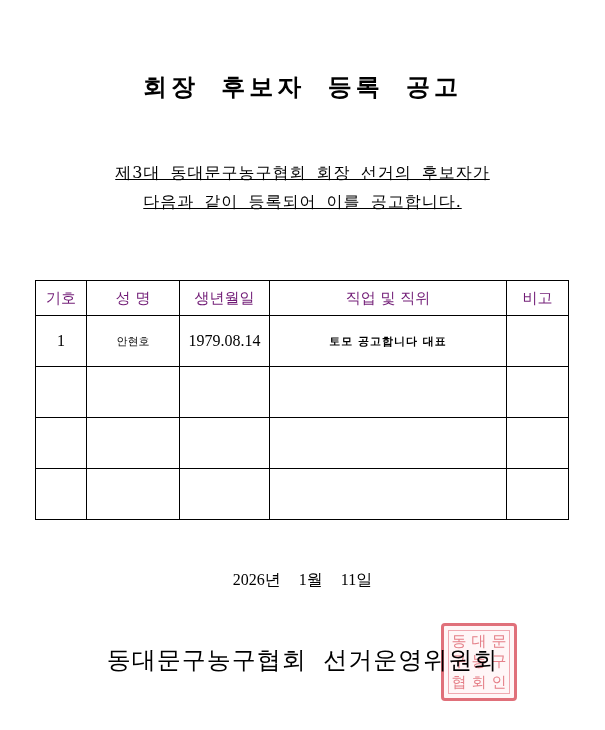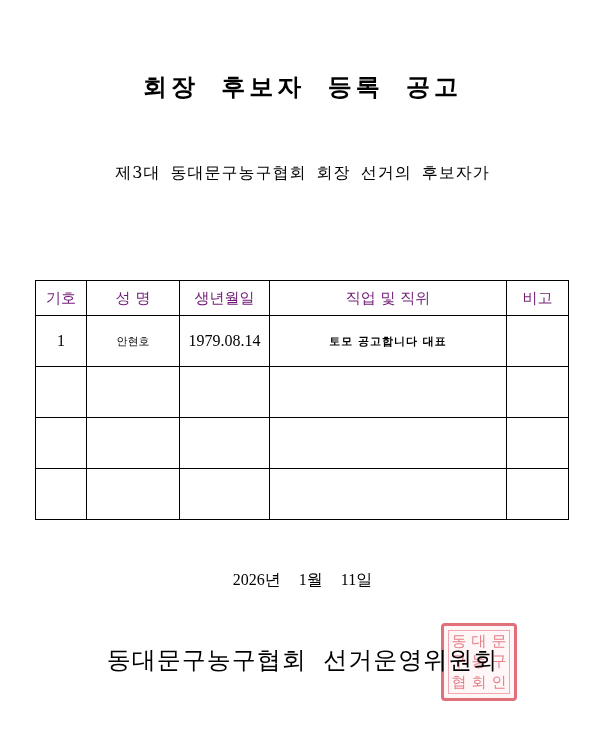--- a/index.html
+++ b/index.html
@@ -33,21 +33,21 @@
       left: 0;
       top: 158px;
       width: 605px;
       text-align: center;
       font-size: 16px;
       line-height: 29px;
       letter-spacing: 1px;
       word-spacing: 4px;
       font-family: "DejaVu Serif", "Liberation Serif", serif;
     }
-    .intro div { white-space: nowrap; }
+    .intro div { white-space: nowrap; text-decoration: underline; }
 
     table.candidates {
       position: absolute;
       left: 35px;
       top: 280px;
       border-collapse: collapse;
       table-layout: fixed;
       width: 533px;
     }
     table.candidates th, table.candidates td {
@@ -138,20 +138,21 @@
       z-index: 2;
     }
   </style>
 </head>
 <body>
 
 <div class="title">회장 후보자 등록 공고</div>
 
 <div class="intro">
   <div>제3대 동대문구농구협회 회장 선거의 후보자가</div>
+  <div>다음과 같이 등록되어 이를 공고합니다.</div>
 </div>
 
 <table class="candidates">
   <colgroup>
     <col class="col-no">
     <col class="col-name">
     <col class="col-birth">
     <col class="col-job">
     <col class="col-note">
   </colgroup>

